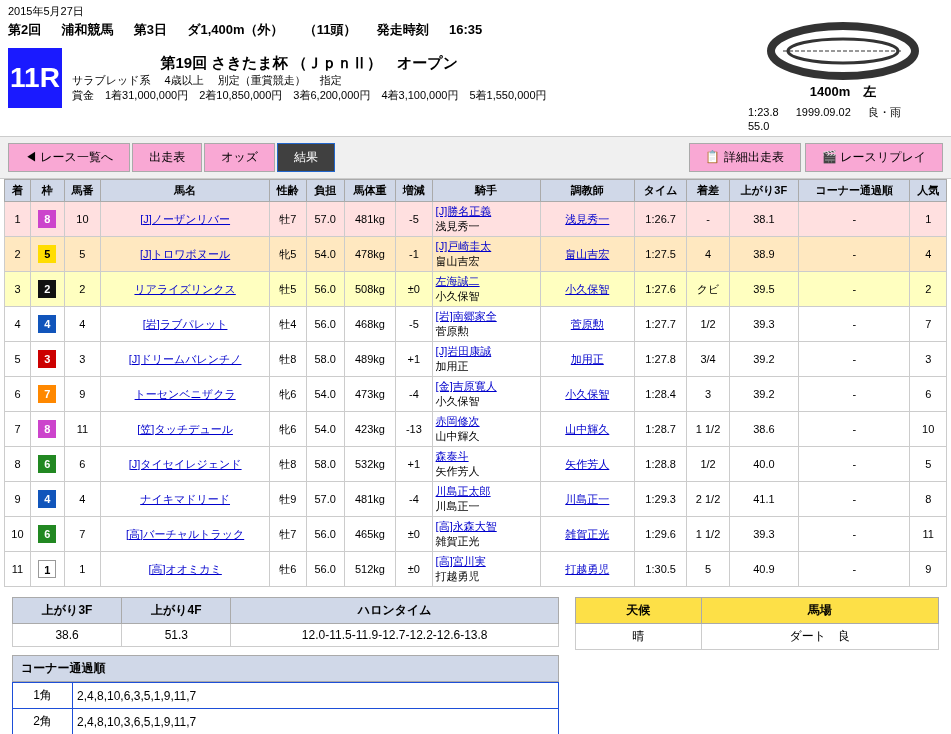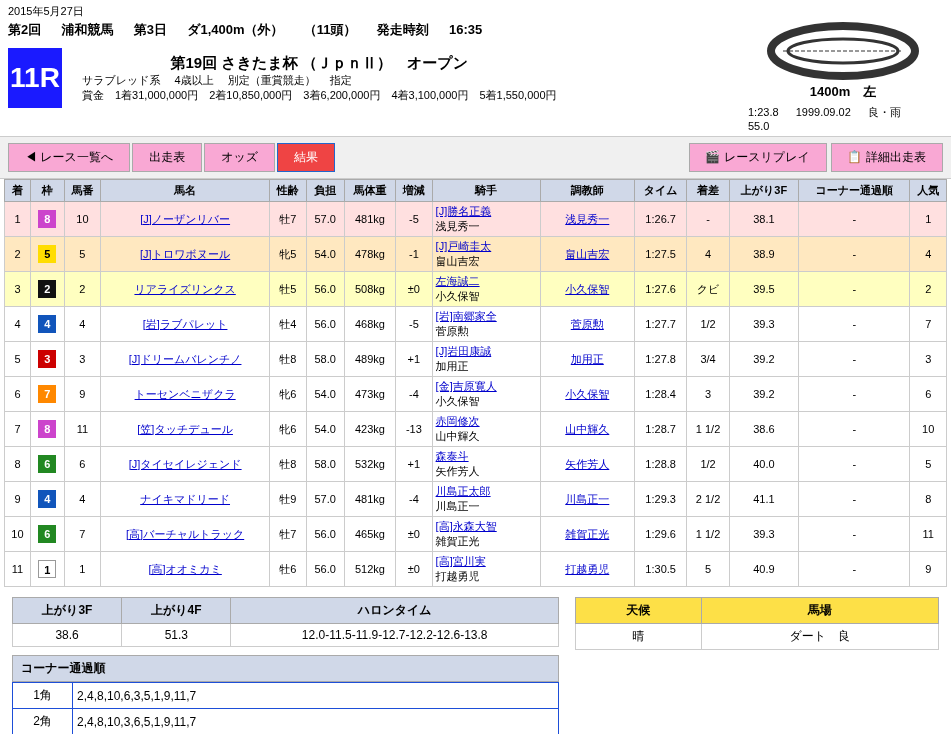--- a/index.html
+++ b/index.html
@@ -36,21 +36,21 @@
       border-bottom: 1px solid #ccc;
     }
     .nav-btn {
       padding: 5px 16px;
       border: 1px solid #aaa;
       background: #f9a8d4;
       cursor: pointer;
       font-size: 12px;
       white-space: nowrap;
     }
-    .nav-btn.active { background: #ef4444; color: #fff; border-color: #2266cc; }
+    .nav-btn.active { background: #404040; color: #fff; border-color: #2266cc; }
     .nav-spacer { flex: 1; }
     .nav-right { display: flex; align-items: center; gap: 4px; }
     
     table.results {
       width: 100%;
       border-collapse: collapse;
       font-size: 11px;
     }
     table.results th {
       background: #d0d8e8;
@@ -150,21 +150,21 @@
             <span>第3日</span>
             　
             <span>ダ</span><span>1,400m</span><span>（外）</span>
             　
             <span>（11頭）</span>
             　
             <span>発走時刻</span>
             　
             <span>16:35</span>
           </div>
-          <div style="display:flex; align-items:center; gap:20px; margin-bottom:2px;">
+          <div style="display:flex; align-items:center; gap:10px; margin-bottom:2px;">
             <div class="race-number-badge">11R</div>
             <div>
               <div style="font-size:15px; font-weight:bold;text-align:center;">第19回 さきたま杯 （ＪｐｎⅡ）　オープン</div>
               <div style="font-size:11px;">
                 <span>サラブレッド系</span>　
                 <span>4歳以上</span>　
                 <span>別定（重賞競走）</span>　
                 <span>指定</span>
               </div>
               <div style="font-size:11px;">賞金　1着31,000,000円　2着10,850,000円　3着6,200,000円　4着3,100,000円　5着1,550,000円</div>
@@ -197,26 +197,26 @@
 </div>
 
 <div class="nav-bar">
   <button class="nav-btn">◀  レース一覧へ</button>
   <button class="nav-btn">出走表</button>
   <button class="nav-btn">オッズ</button>
   <button class="nav-btn active">結果</button>
   <div class="nav-spacer"></div>
   <div class="nav-right">
     <button class="nav-btn">
+      <span>📋</span>
+      <span>詳細出走表</span>
+    </button>
+    <button class="nav-btn">
       <span>🎬</span>
       <span>レースリプレイ</span>
-    </button>
-    <button class="nav-btn">
-      <span>📋</span>
-      <span>詳細出走表</span>
     </button>
   </div>
 </div>
 
 <div style="padding: 0 4px;">
   <table class="results">
     <thead>
       <tr>
         <th>着</th>
         <th>枠</th>

